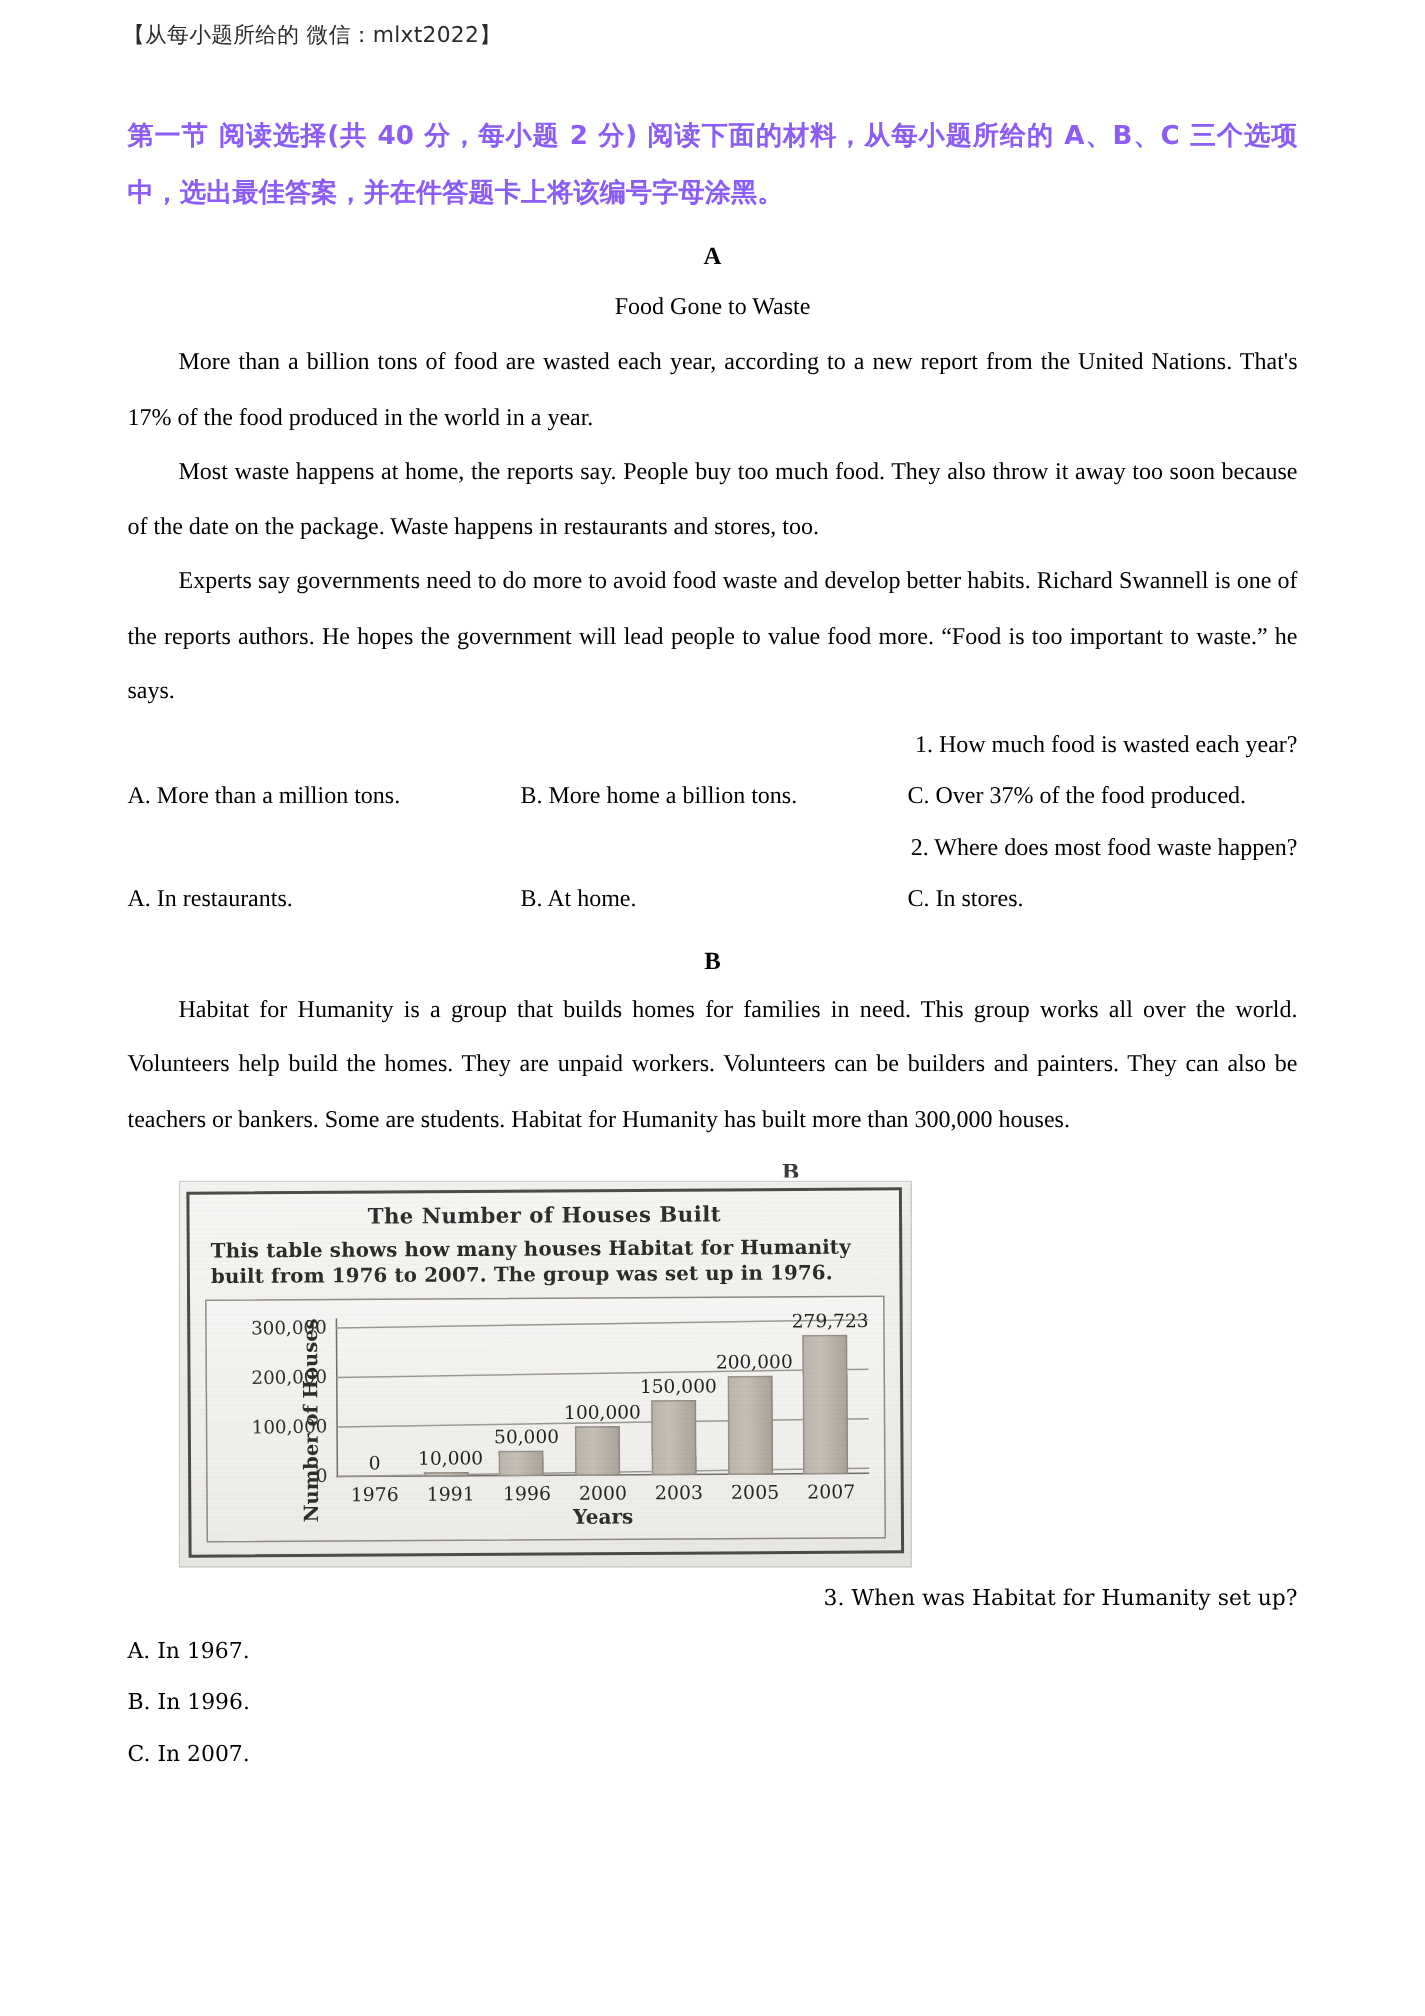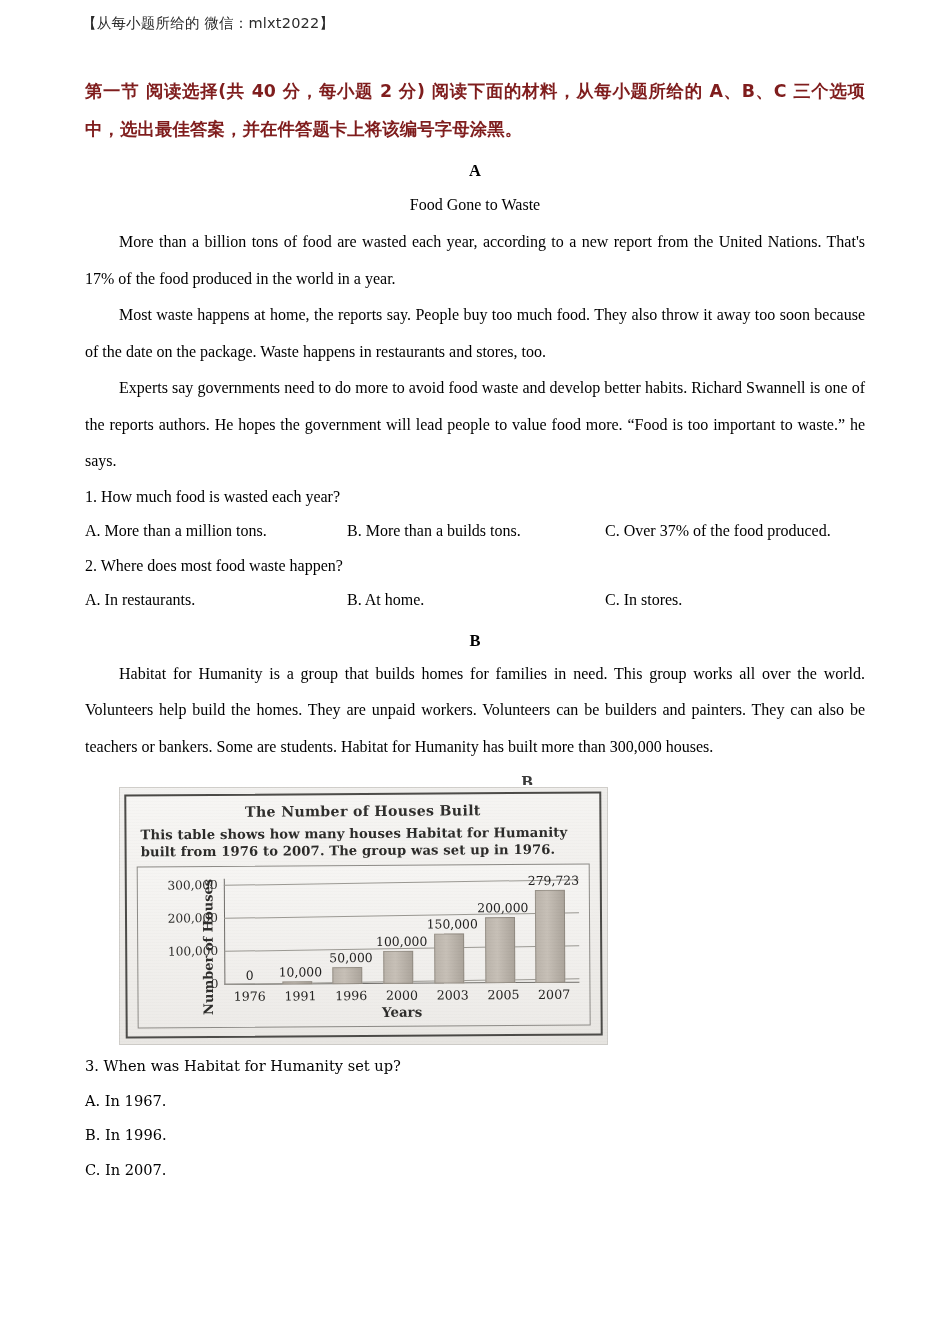--- a/index.html
+++ b/index.html
@@ -40,21 +40,21 @@
     top: 72px;
     width: 780px;
   }
 
   
   .section-head {
     font-family: "DejaVu Sans", sans-serif;
     font-weight: bold;
     font-size: 17.4px;
     line-height: 38px;
-    color: #7f1d1d;
+    color: #8b5cf6;
     text-align: justify;
     margin: 0 0 6px 0;
     letter-spacing: 0.1px;
   }
 
   
   .passage-label {
     text-align: center;
     font-weight: bold;
     font-size: 16.5px;
@@ -79,20 +79,21 @@
     text-align: justify;
     text-justify: inter-word;
   }
   p.para.first { margin-top: 2px; }
 
   
   .question {
     font-size: 16px;
     line-height: 34.5px;
     margin: 0;
+    text-align: right;
   }
   .options {
     display: block;
     position: relative;
     height: 34.5px;
     font-size: 16px;
     line-height: 34.5px;
   }
   .opt {
     position: absolute;
@@ -319,21 +320,21 @@
     <div class="passage-label">A</div>
     <div class="passage-title">Food Gone to Waste</div>
 
     <p class="para first">More than a billion tons of food are wasted each year, according to a new report from the United Nations. That's 17% of the food produced in the world in a year.</p>
     <p class="para">Most waste happens at home, the reports say. People buy too much food. They also throw it away too soon because of the date on the package. Waste happens in restaurants and stores, too.</p>
     <p class="para">Experts say governments need to do more to avoid food waste and develop better habits. Richard Swannell is one of the reports authors. He hopes the government will lead people to value food more. “Food is too important to waste.” he says.</p>
 
     <div class="question">1. How much food is wasted each year?</div>
     <div class="options">
       <span class="opt a">A. More than a million tons.</span>
-      <span class="opt b">B. More than a builds tons.</span>
+      <span class="opt b">B. More home a billion tons.</span>
       <span class="opt c">C. Over 37% of the food produced.</span>
     </div>
 
     <div class="question">2. Where does most food waste happen?</div>
     <div class="options">
       <span class="opt a">A. In restaurants.</span>
       <span class="opt b">B. At home.</span>
       <span class="opt c">C. In stores.</span>
     </div>
 

